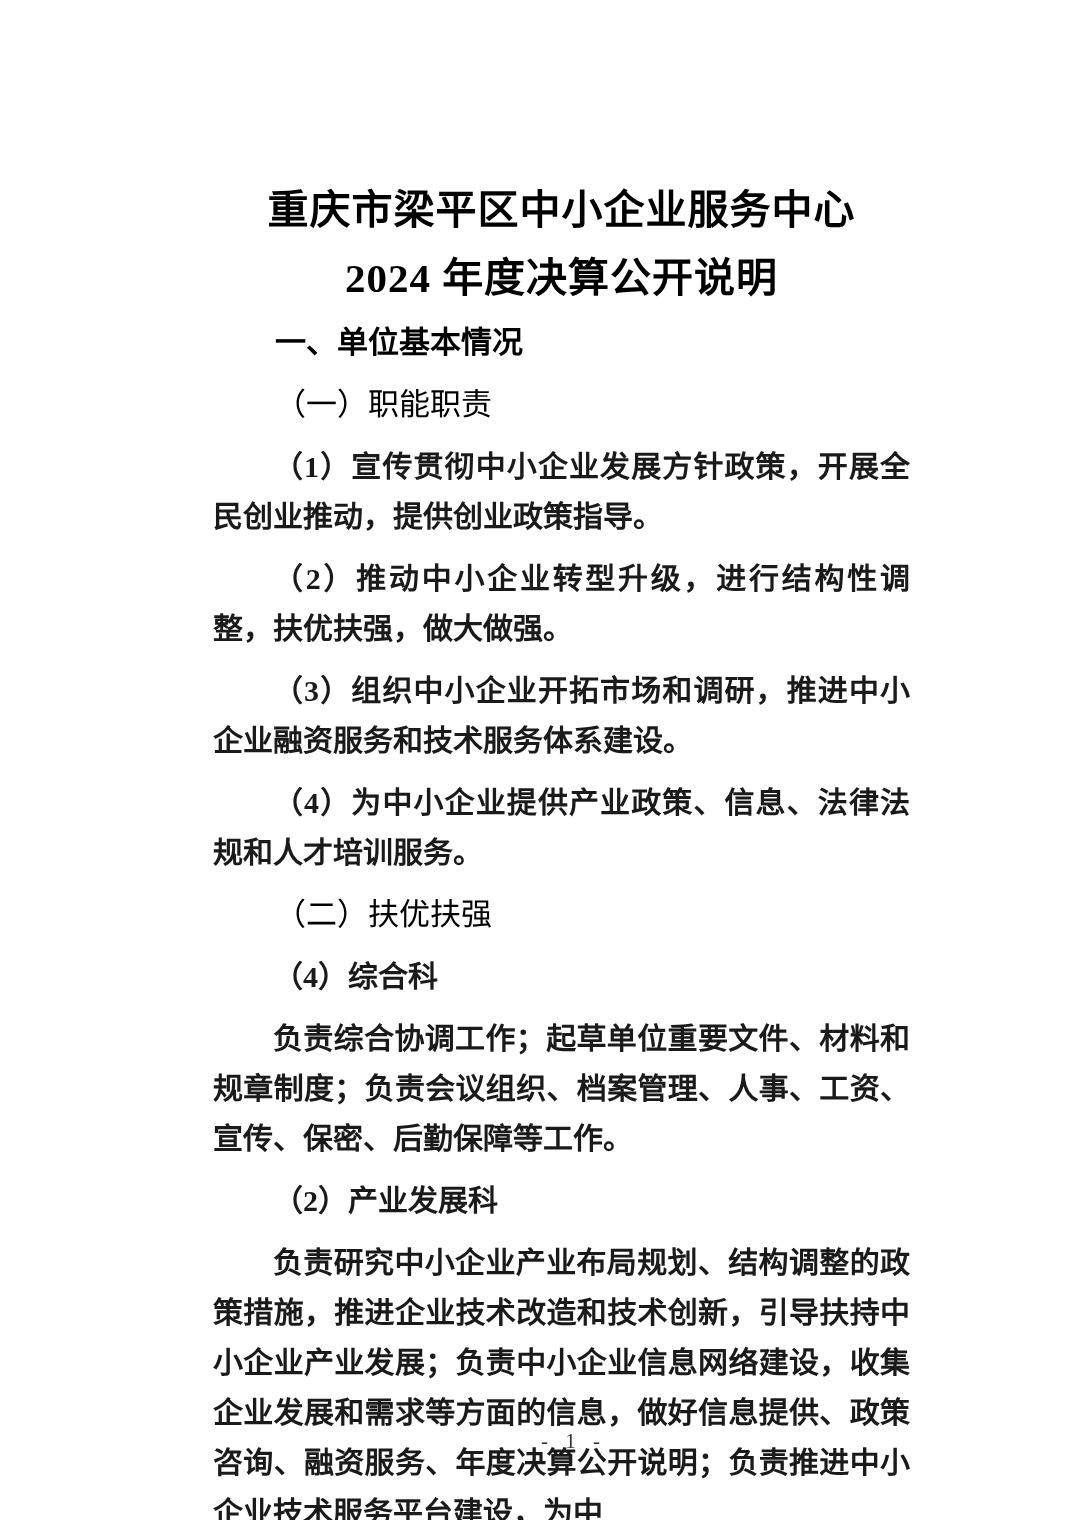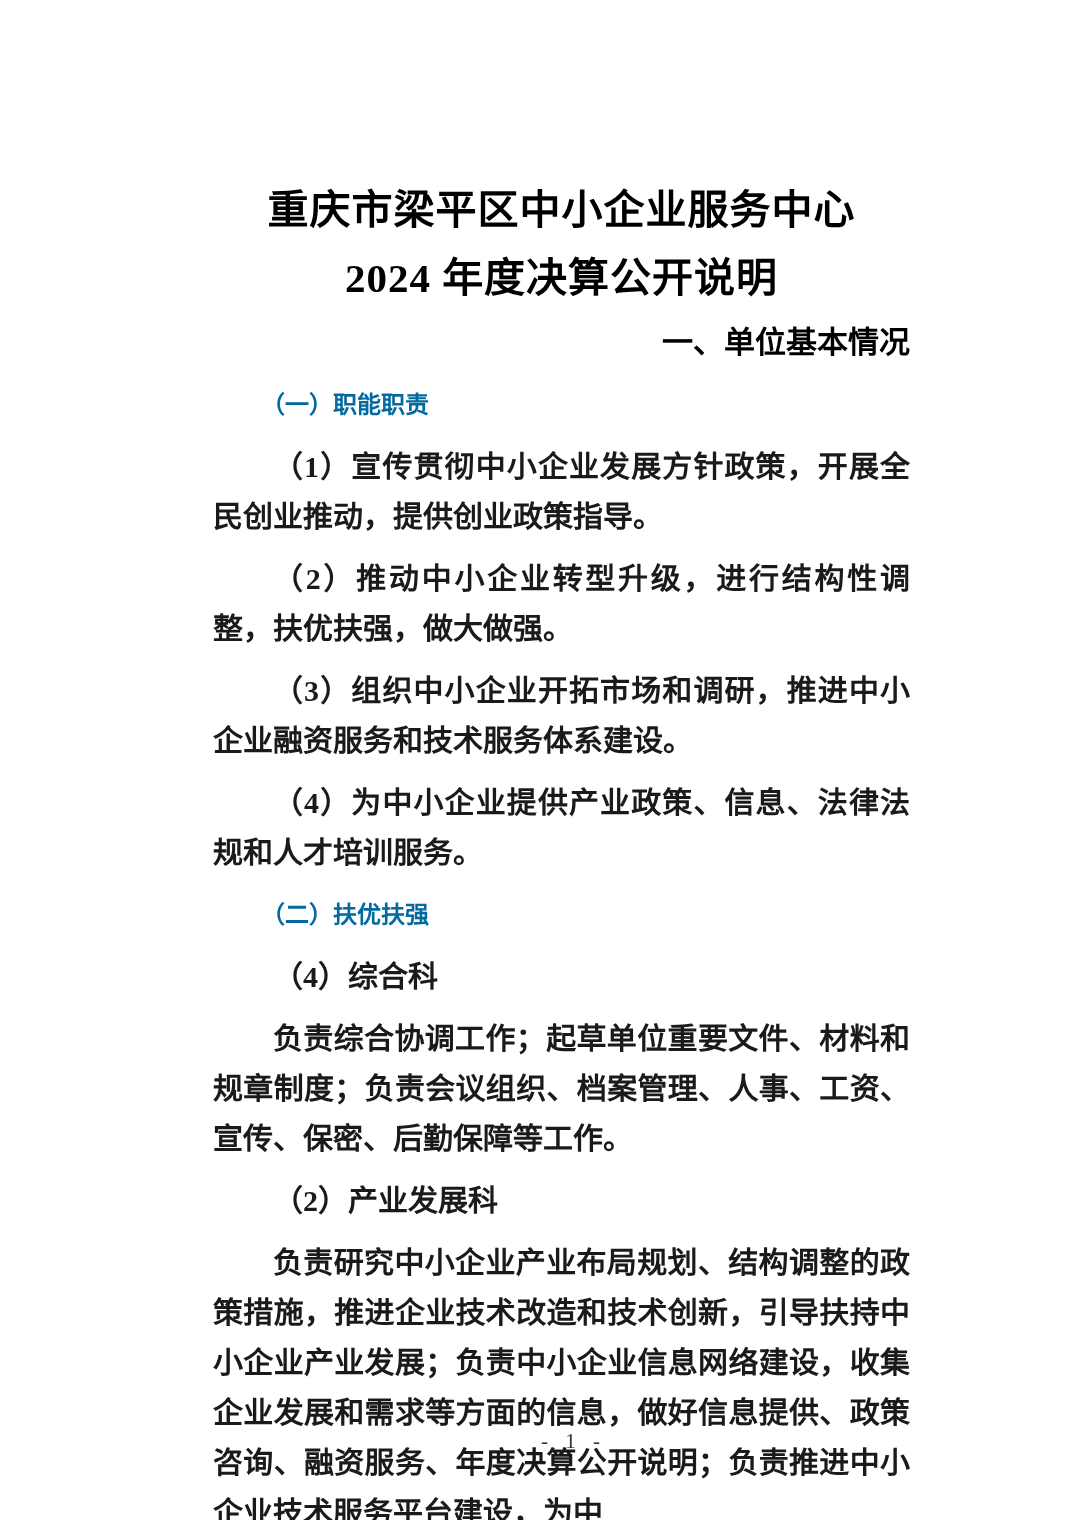--- a/index.html
+++ b/index.html
@@ -26,28 +26,27 @@
     letter-spacing: 1px;
   }
   .section-heading {
     font-family: "Liberation Sans", "DejaVu Sans", sans-serif;
     font-size: 31px;
     font-weight: bold;
     line-height: 50px;
     text-indent: 2em;
     color: #000000;
     margin-top: 8px;
-    text-align: right;
   }
   .sub-heading {
-    font-size: 24px;
-    font-weight: bold;
+    font-size: 31px;
+    font-weight: normal;
     line-height: 50px;
     text-indent: 2em;
-    color: #0369a1;
+    color: #000000;
   }
   .para {
     font-size: 30px;
     font-weight: bold;
     line-height: 50px;
     text-indent: 2em;
     text-align: justify;
     color: #1a1a1a;
   }
   .page-footer {

